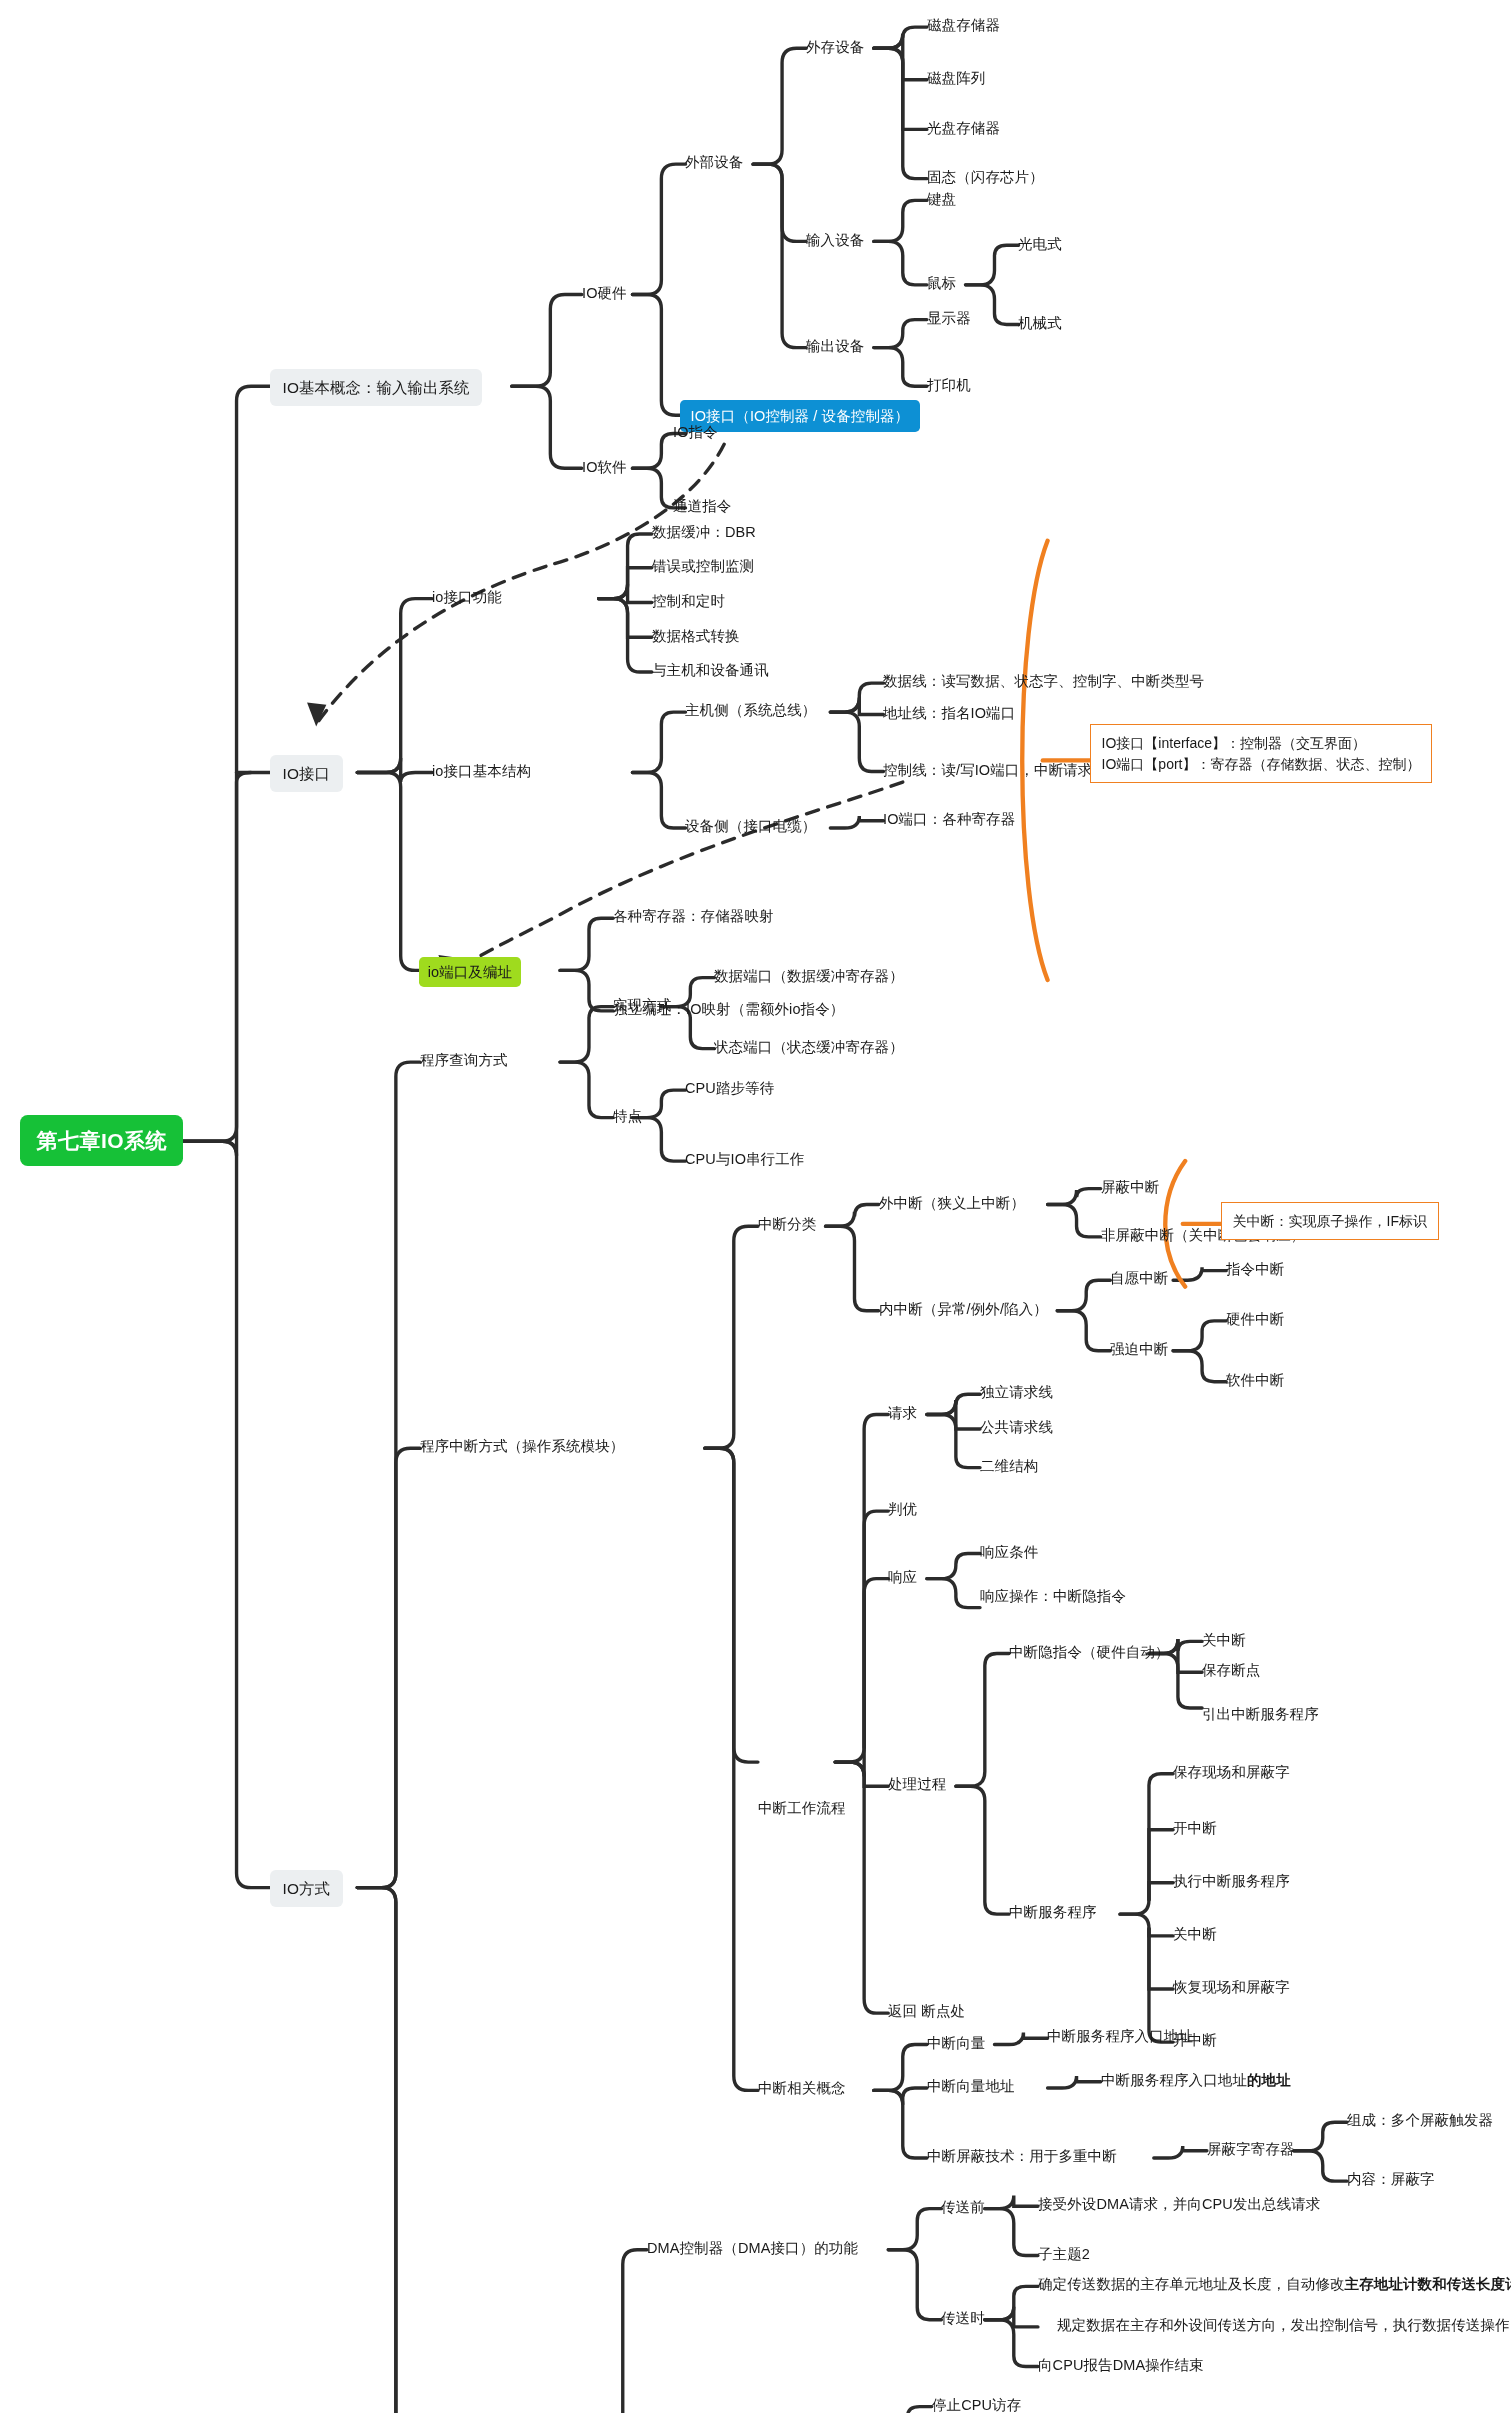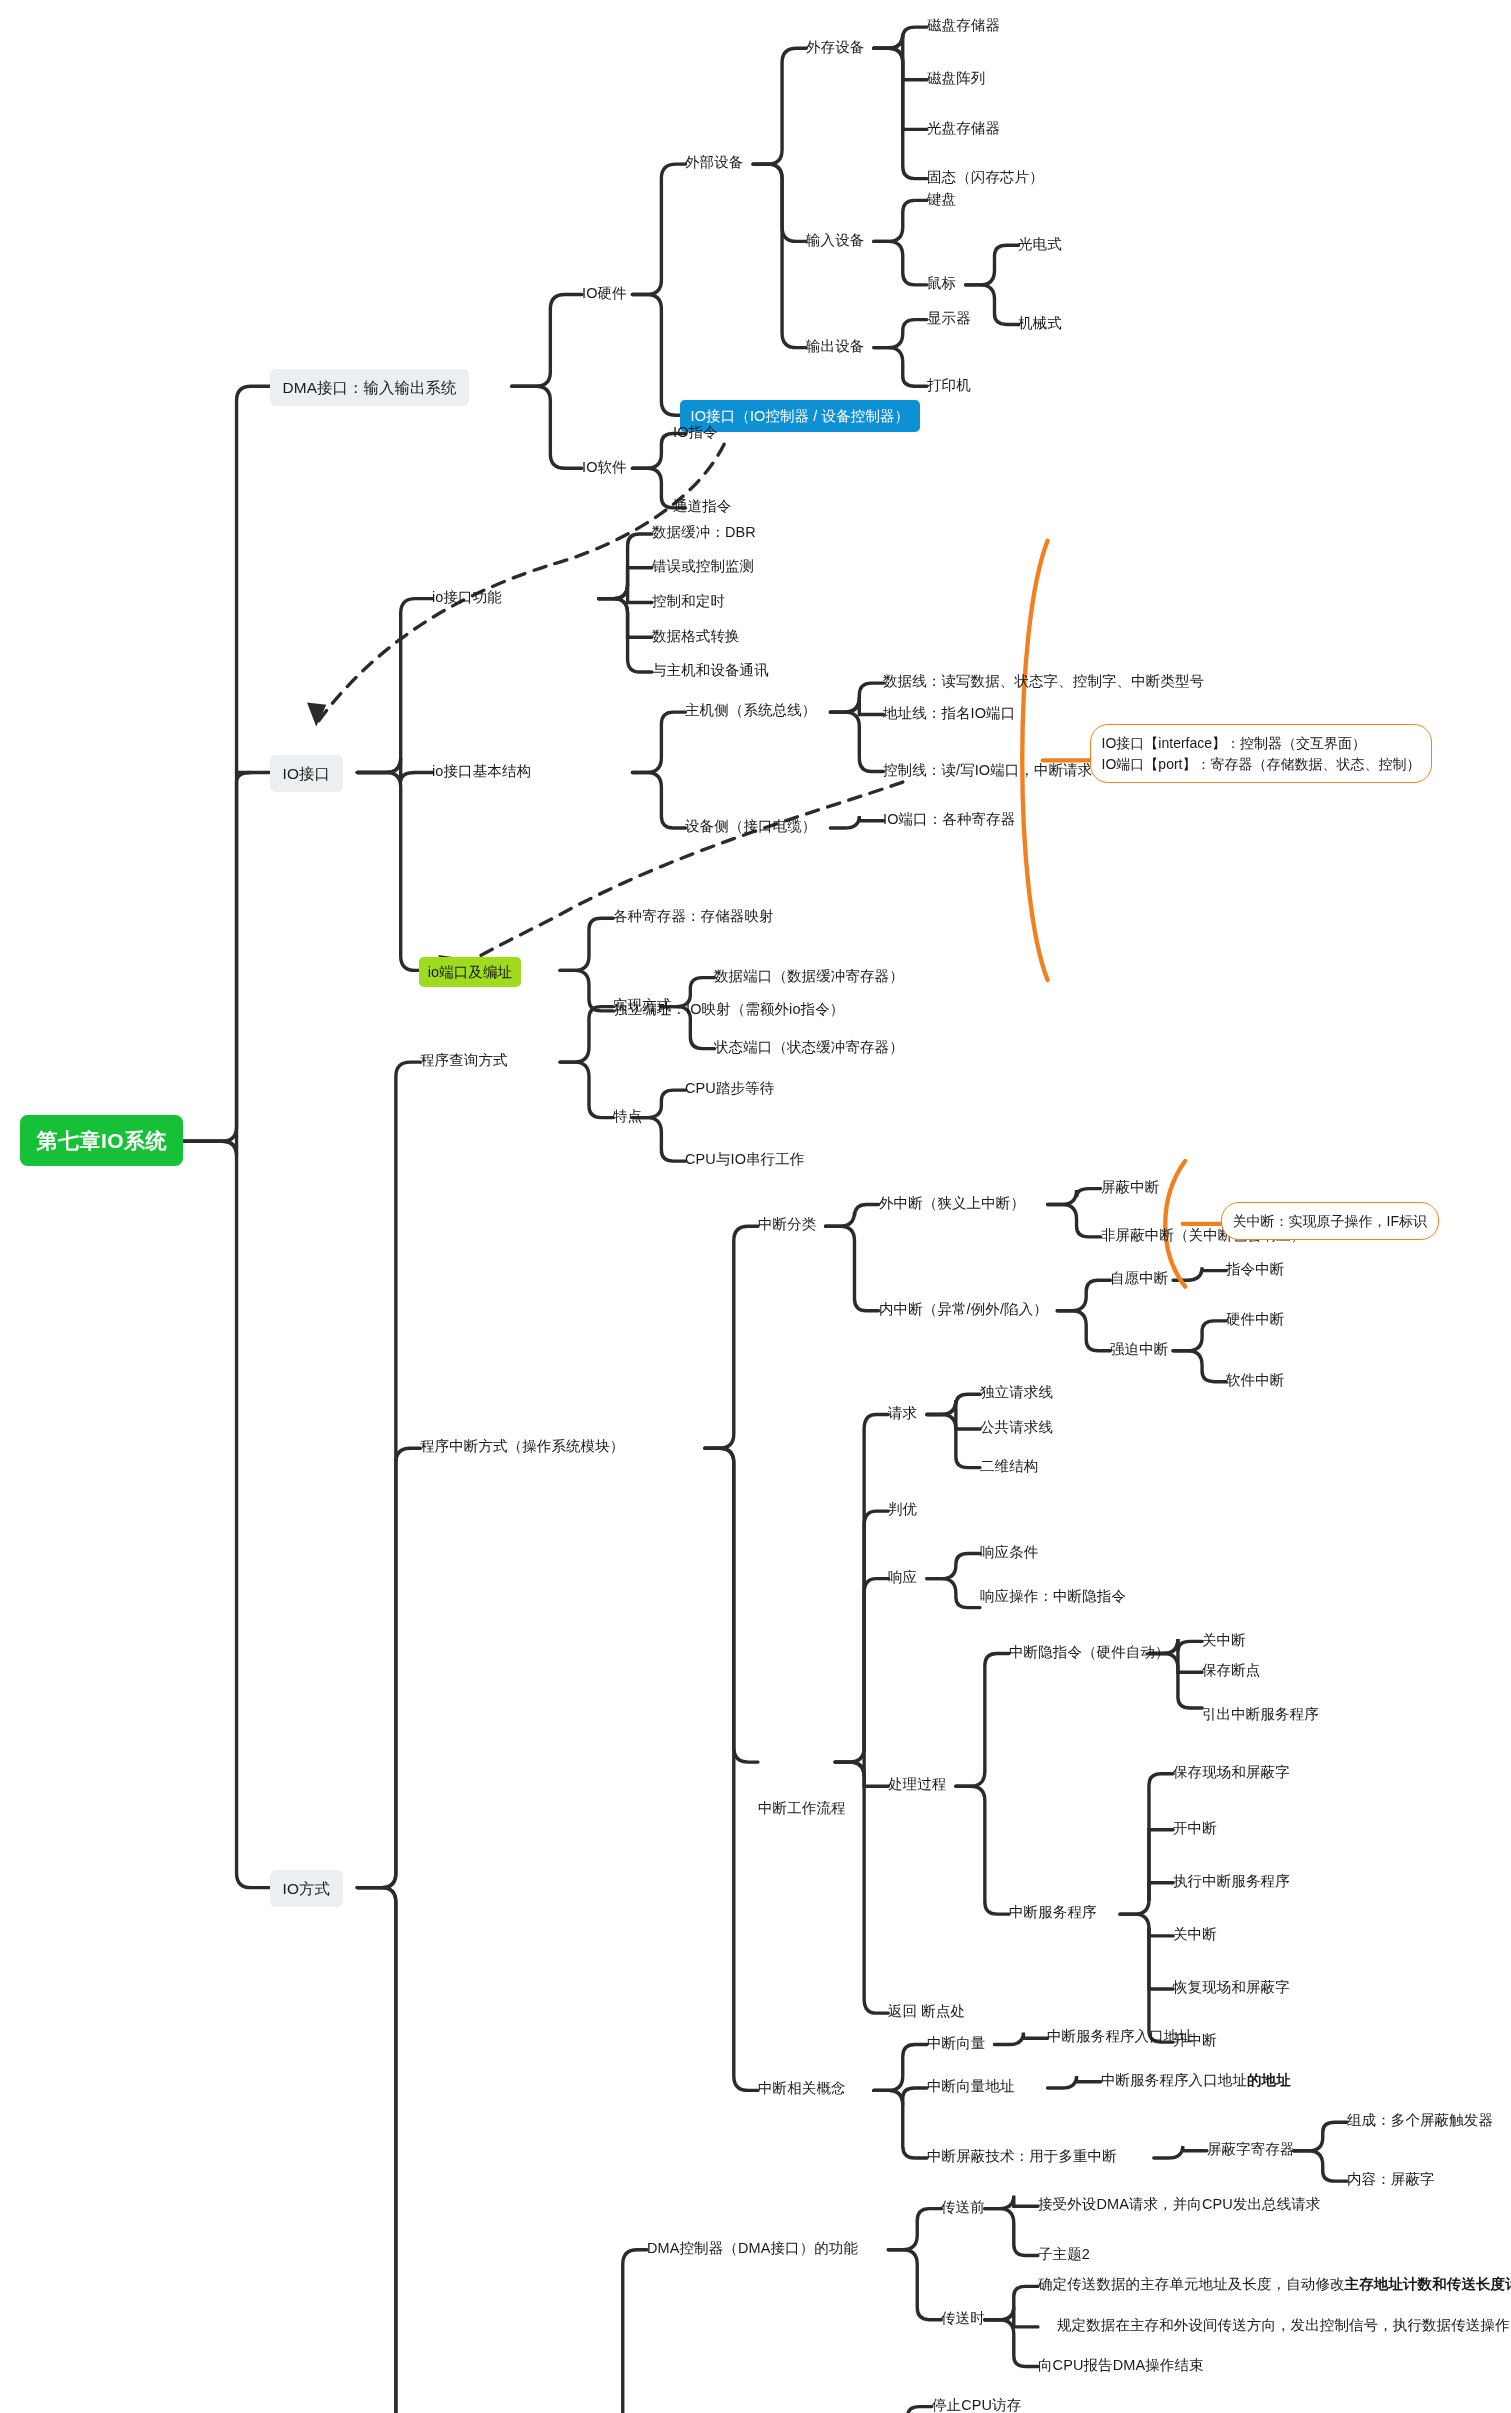--- a/index.html
+++ b/index.html
@@ -53,21 +53,21 @@
     background:#9fdb1e;
     color:#1a1a1a;
     padding:5.8px 8.7px;
     border-radius:4.8px;
     font-size:14.5px;
   }
   
   .callout{
     position:absolute;
     border:1.9px solid #f08020;
-    border-radius:18px;
+    border-radius:0;
     padding:7.7px 10.6px;
     color:#1a1a1a;
     font-size:14px;
     line-height:1.5;
     background:#ffffff;
     white-space:nowrap;
   }
   b{font-weight:700;}
 </style>
 </head>
@@ -240,21 +240,21 @@
     <g fill="none" stroke="#f08020" stroke-width="9" stroke-linecap="round">
       <path d="M2170 1120 C2100 1300 2100 1850 2170 2030"></path>
       <path d="M2160 1575 H2258"></path>
       <path d="M2455 2405 C2400 2480 2400 2595 2455 2665"></path>
       <path d="M2450 2535 H2530"></path>
     </g>
   </svg>
 
   <div class="node root" style="left:20px;top:1115px;">第七章IO系统</div>
 
-  <div class="node pill" style="left:270px;top:369px;">DMA接口：输入输出系统</div>
+  <div class="node pill" style="left:270px;top:369px;">IO基本概念：输入输出系统</div>
 
   <div class="node" style="left:582px;top:284px;">IO硬件</div>
   <div class="node" style="left:582px;top:458px;">IO软件</div>
 
   <div class="node" style="left:685px;top:153px;">外部设备</div>
   <div class="node hl-blue" style="left:680px;top:400px;">IO接口（IO控制器 / 设备控制器）</div>
 
   <div class="node" style="left:806px;top:38px;">外存设备</div>
   <div class="node" style="left:927px;top:16.4px;">磁盘存储器</div>
   <div class="node" style="left:927px;top:69px;">磁盘阵列</div>

